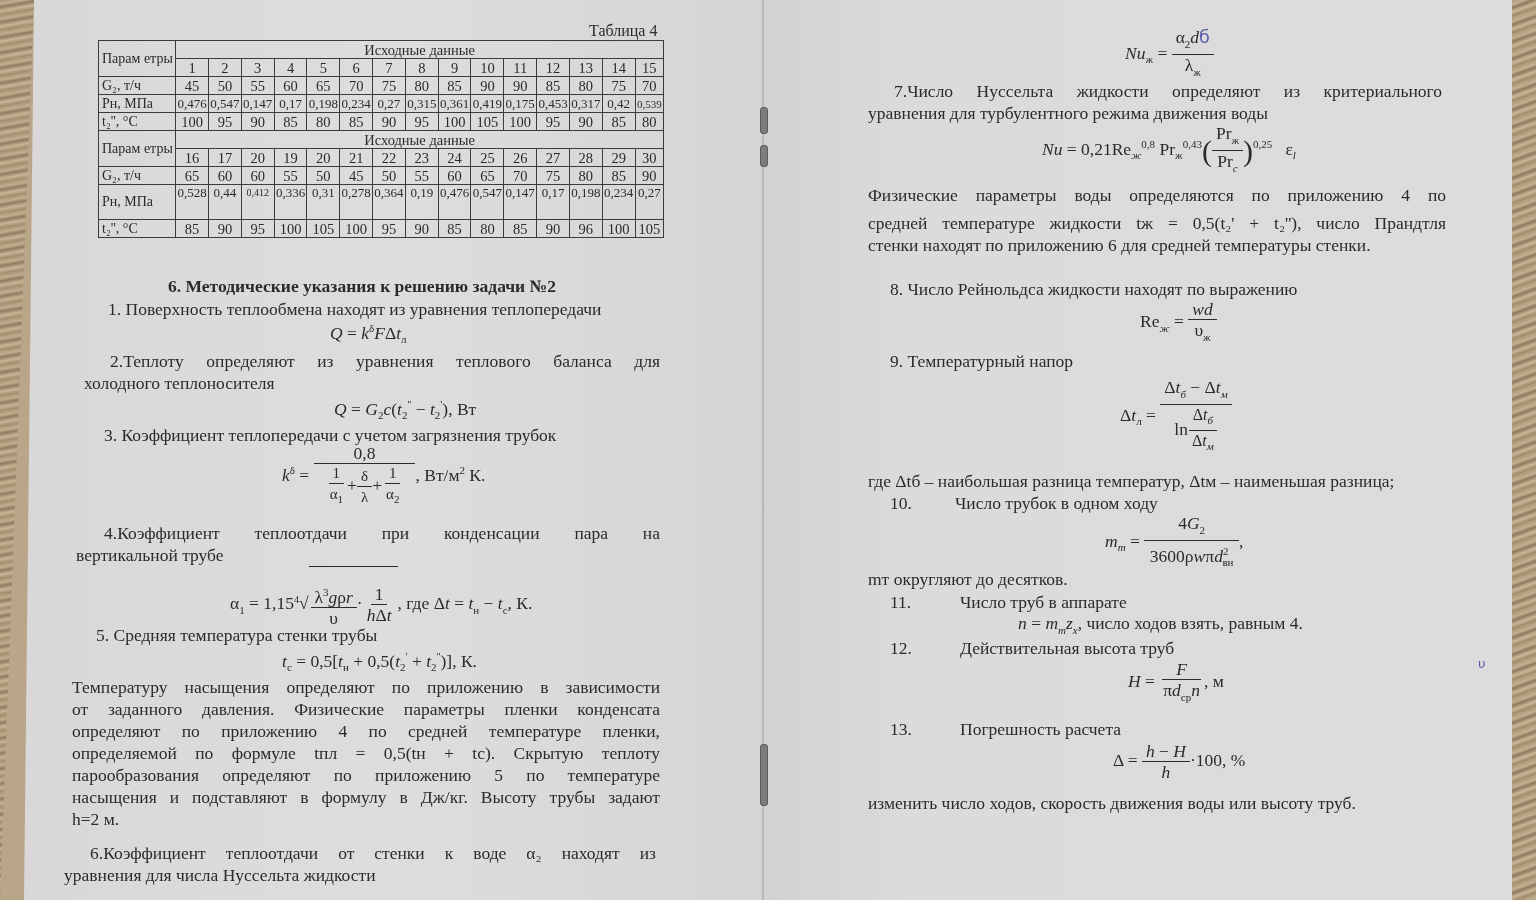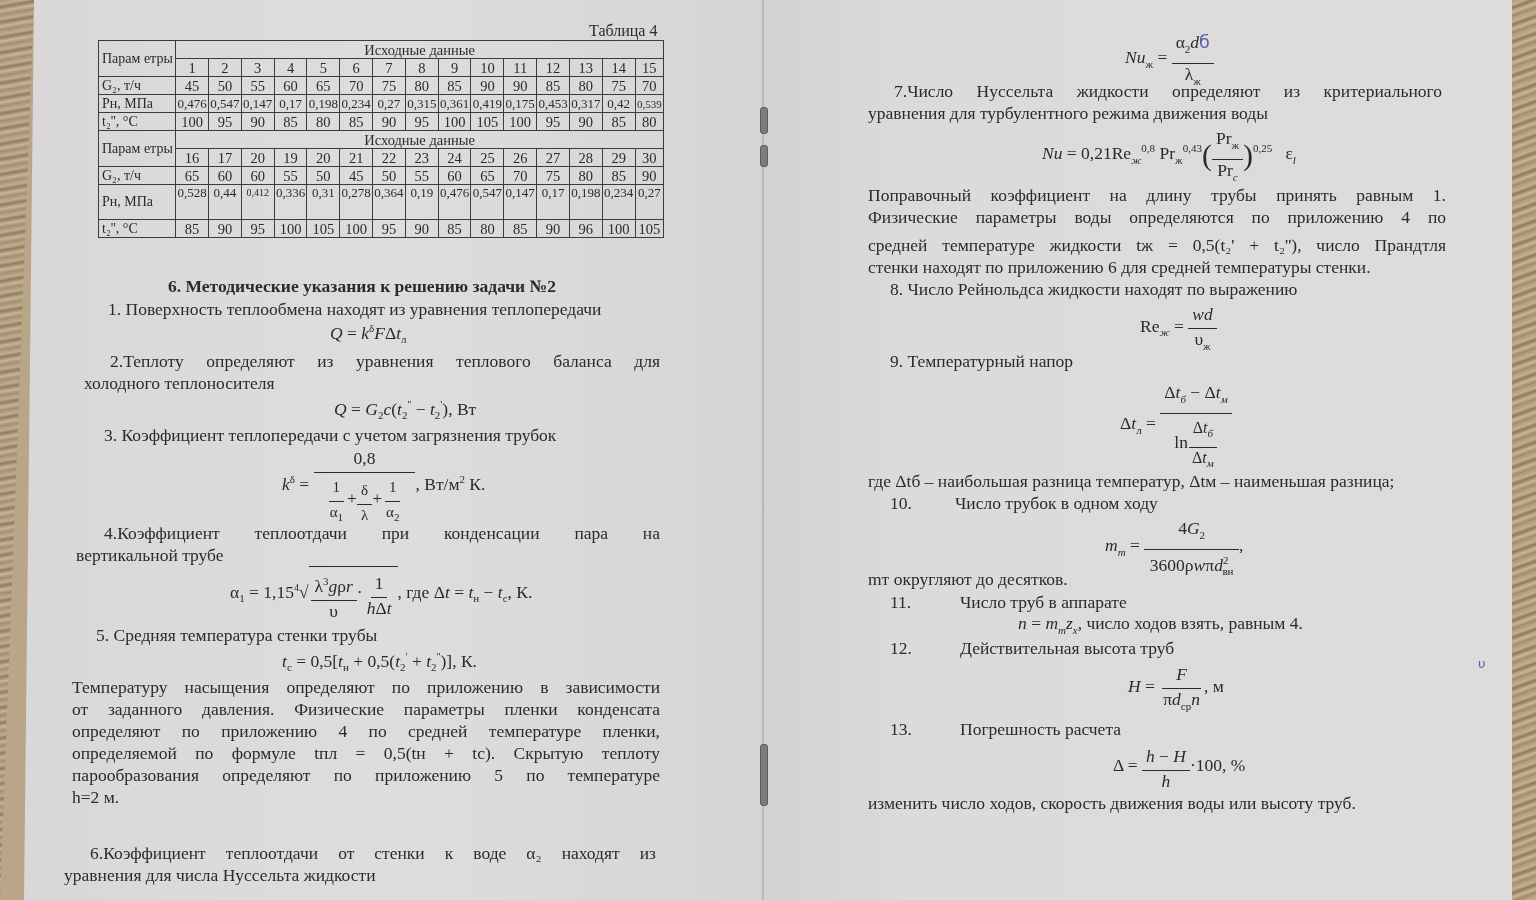--- a/index.html
+++ b/index.html
@@ -41,25 +41,25 @@
   }
   table.data td {
     border:1.3px solid #3c3b3d; padding:0 1px; text-align:center;
     height:17px; line-height:16px; white-space:nowrap;
   }
   table.data td.lbl { text-align:left; padding-left:3px; font-size:14px; }
   table.data td.hdr { font-size:14.5px; }
   .small { font-size:11px !important; }
 
   .frac { display:inline-flex; flex-direction:column; align-items:center; vertical-align:middle; }
-  .frac .num { border-bottom:1.2px solid #2b2a2c; padding:0 4px; line-height:28px; }
+  .frac .num { border-bottom:1.2px solid #2b2a2c; padding:0 4px; line-height:19px; }
   .frac .den { line-height:20px; padding:0 4px; }
   .formula { font-size:17.5px; white-space:nowrap; }
   .hand { color:#5a5fa8; font-family:"DejaVu Sans",sans-serif; }
-  .sqrt { border-top:1.2px solid #2b2a2c; display:inline-block; padding:0 2px; }
+  .sqrt { border-top:1.2px solid #2b2a2c; display:inline-block; padding:16px 2px; }
 </style>
 </head>
 <body>
 
 <div class="wood-left"></div>
 <div class="wood-right"></div>
 
 <div class="paper page-left"></div>
 <div class="paper page-right"></div>
 <div class="spine"></div>
@@ -267,20 +267,21 @@
 
 <div class="abs txt" style="left:96px;top:624px;">5. Средняя температура стенки трубы</div>
 <div class="abs formula" style="left:282px;top:650px;"><i>t</i><sub>с</sub> = 0,5[<i>t</i><sub>н</sub> + 0,5(<i>t</i><sub>2</sub><sup>'</sup> + <i>t</i><sub>2</sub><sup>''</sup>)], К.</div>
 
 <div class="abs" style="left:72px;top:676px;width:588px;">
   <div class="txt just">Температуру насыщения определяют по приложению в зависимости</div>
   <div class="txt just">от заданного давления. Физические параметры пленки конденсата</div>
   <div class="txt just">определяют  по приложению 4 по средней температуре пленки,</div>
   <div class="txt just">определяемой по формуле tпл = 0,5(tн + tс). Скрытую теплоту</div>
   <div class="txt just">парообразования определяют по приложению 5 по температуре</div>
+  <div class="txt just">насыщения и подставляют в формулу в Дж/кг. Высоту трубы задают</div>
   <div class="txt">h=2 м.</div>
 </div>
 
 <div class="abs txt just" style="left:90px;top:842px;width:566px;">6.Коэффициент теплоотдачи от стенки к воде α₂ находят из</div>
 <div class="abs txt" style="left:64px;top:864px;">уравнения для числа Нуссельта жидкости</div>
 
 <div class="abs formula" style="left:1125px;top:28px;">
   <i>Nu</i><sub>ж</sub> = <span class="frac">
       <span class="num">α<sub>2</sub><i>d</i><span class="hand">б</span></span>
       <span class="den">λ<sub>ж</sub></span>
@@ -291,21 +292,20 @@
 <div class="abs txt" style="left:868px;top:102px;">уравнения для турбулентного режима движения воды</div>
 
 <div class="abs formula" style="left:1042px;top:124px;">
   <i>Nu</i> = 0,21Re<sub><i>ж</i></sub><sup>0,8</sup> Pr<sub>ж</sub><sup>0,43</sup><span style="font-size:30px;vertical-align:middle;">(</span><span class="frac">
       <span class="num">Pr<sub>ж</sub></span>
       <span class="den">Pr<sub><i>c</i></sub></span>
     </span><span style="font-size:30px;vertical-align:middle;">)</span><sup>0,25</sup>&nbsp;&nbsp;&nbsp;ε<sub><i>l</i></sub>
 </div>
 
 <div class="abs" style="left:868px;top:184px;width:578px;">
-  <div class="txt just">Поправочный коэффициент на длину трубы принять равным 1.</div>
   <div class="txt just" style="margin-bottom:6px;">Физические параметры воды определяются по приложению 4 по</div>
   <div class="txt just">средней температуре жидкости tж = 0,5(t₂' + t₂''), число Прандтля</div>
   <div class="txt">стенки находят по приложению 6 для средней температуры стенки.</div>
 </div>
 
 <div class="abs txt" style="left:890px;top:278px;">8. Число Рейнольдса жидкости находят по выражению</div>
 <div class="abs formula" style="left:1140px;top:300px;">
   Re<sub><i>ж</i></sub> = <span class="frac">
       <span class="num"><i>wd</i></span>
       <span class="den">υ<sub>ж</sub></span>

